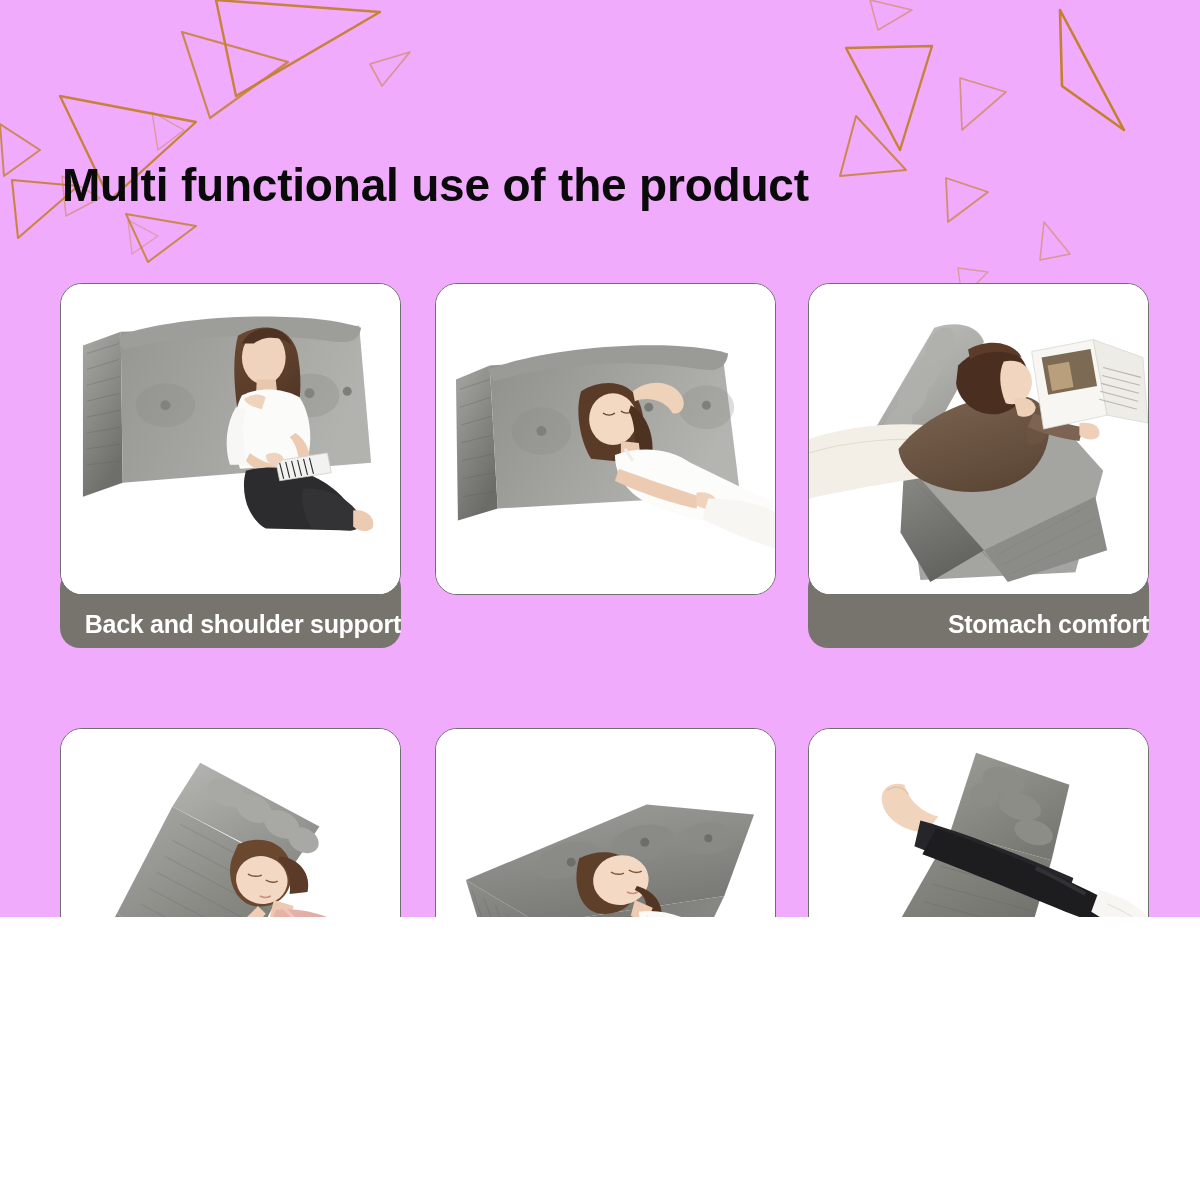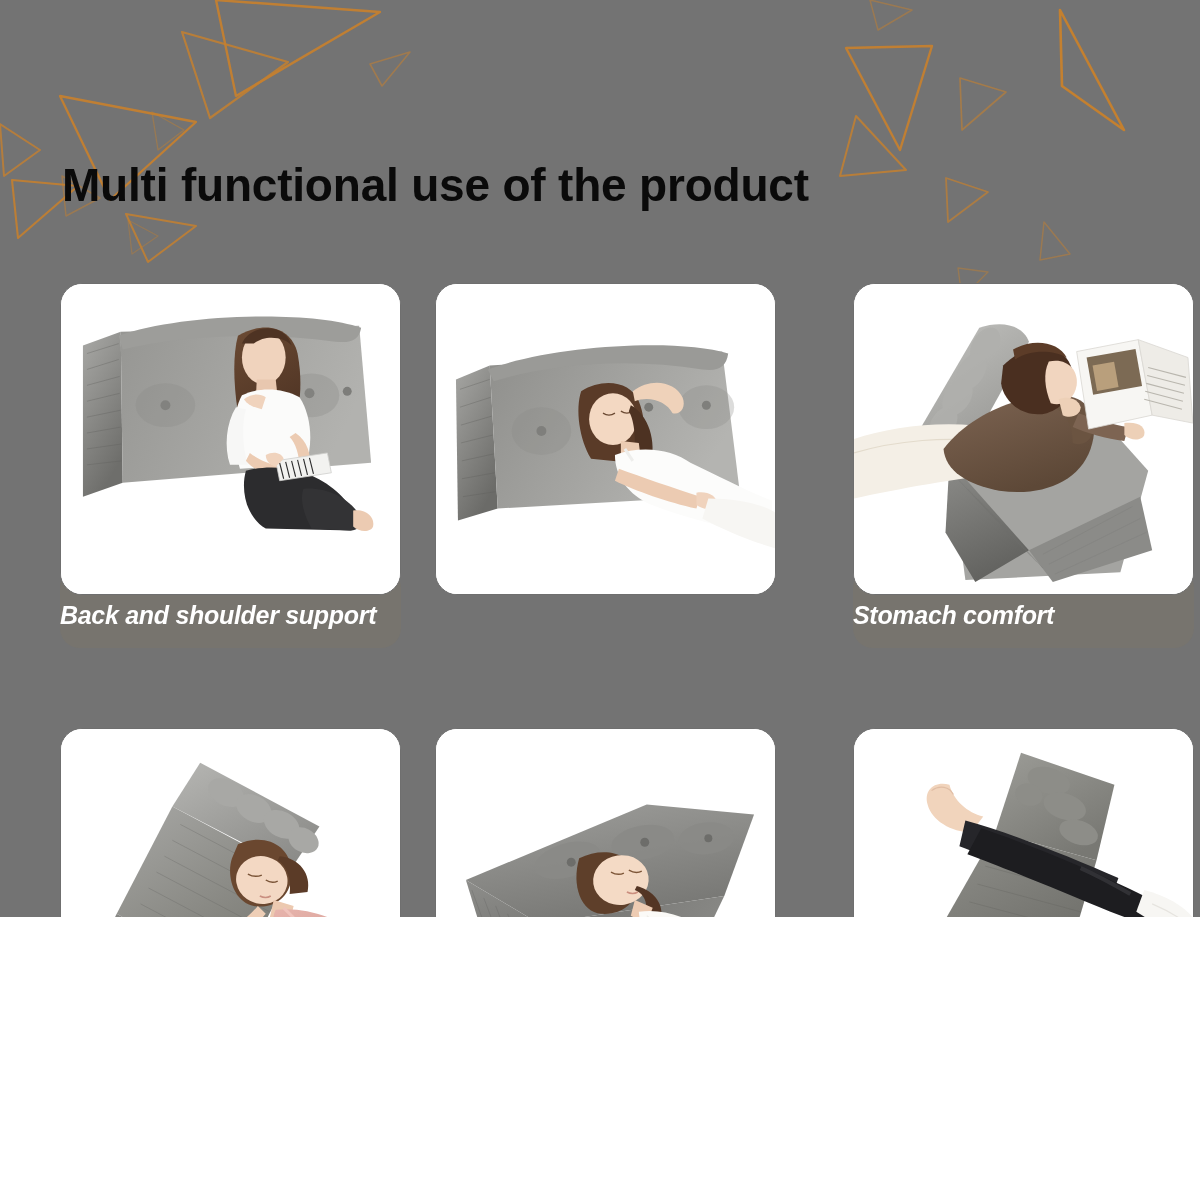--- a/index.html
+++ b/index.html
@@ -7,21 +7,21 @@
   html, body {
     width:1200px; height:1200px;
     background:#ffffff;
     font-family:"Liberation Sans", sans-serif;
     overflow:hidden;
   }
 
   #page {
     position:relative;
     width:1200px; height:917px;
-    background:#737373;
+    background:#f0abfc;
     overflow:hidden;
   }
 
   
   #decor {
     position:absolute; inset:0;
     width:1200px; height:1200px;
     pointer-events:none;
   }
 
@@ -40,21 +40,21 @@
   
   .card {
     position:absolute;
     width:341px;
     z-index:4;
   }
   .card.r1 { top:283px; }
   .card.r2 { top:728px; }
   .card.c1 { left:60px; }
   .card.c2 { left:435px; }
-  .card.c3 { left:853px; }
+  .card.c3 { left:808px; }
 
   
   .photo {
     position:relative;
     width:341px; height:312px;
     background:#ffffff;
     border:1.4px solid #6f6f6f;
     border-radius:22px;
     overflow:hidden;
     z-index:3;
@@ -65,23 +65,22 @@
   .caption {
     position:absolute;
     left:0;
     width:341px;
     height:80px;
     background:#77746e;
     border-radius:20px;
     z-index:2;
     display:flex;
     align-items:flex-end;
-    justify-content:flex-start;
-    padding-bottom:20px;
-    font-style:italic;
+    justify-content:flex-end;
+    padding-bottom:11px;
   }
   .card.r1 .caption { top:285px; }
   .card.r2 .caption { top:291px; }
 
   .caption-text {
     color:#ffffff;
     font-size:25px;
     font-weight:700;
     letter-spacing:-0.3px;
     white-space:nowrap;

